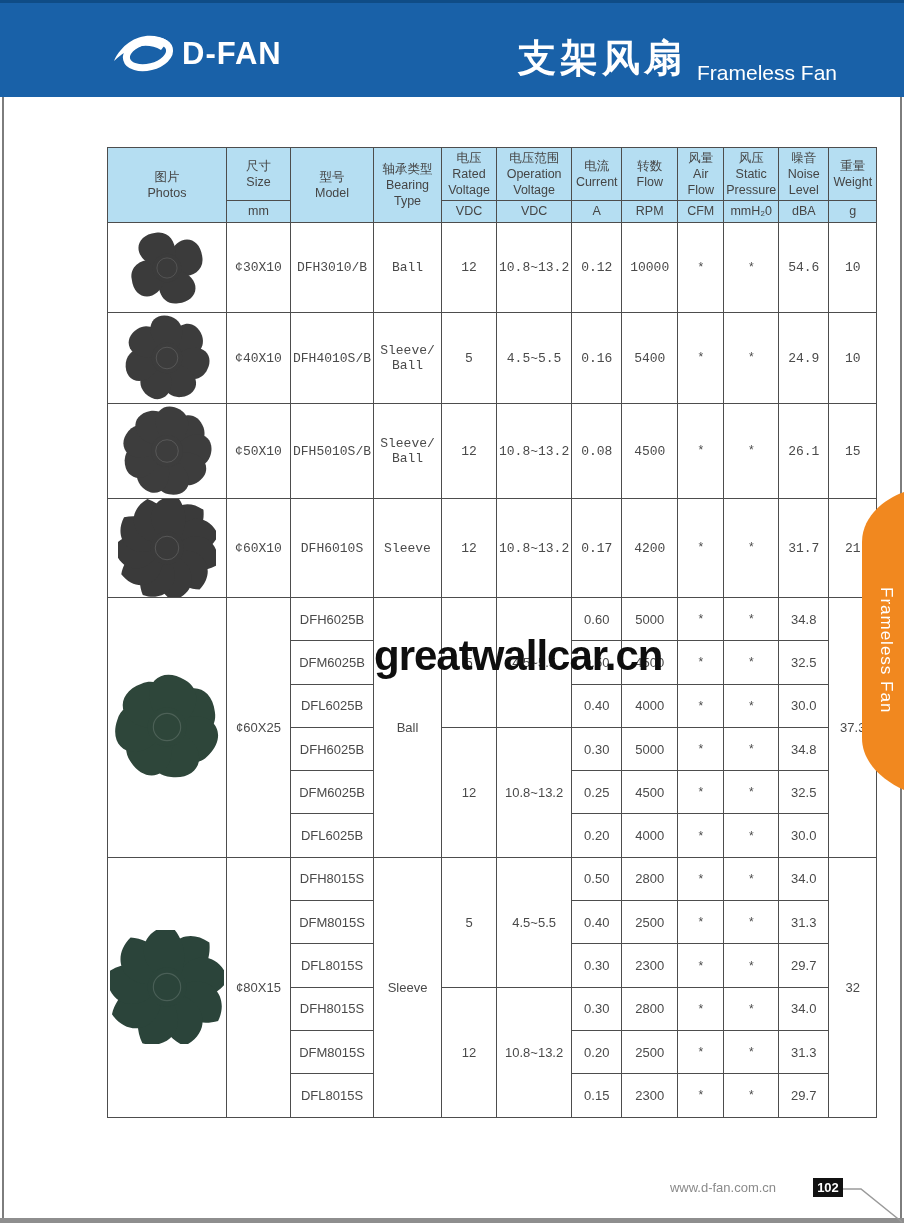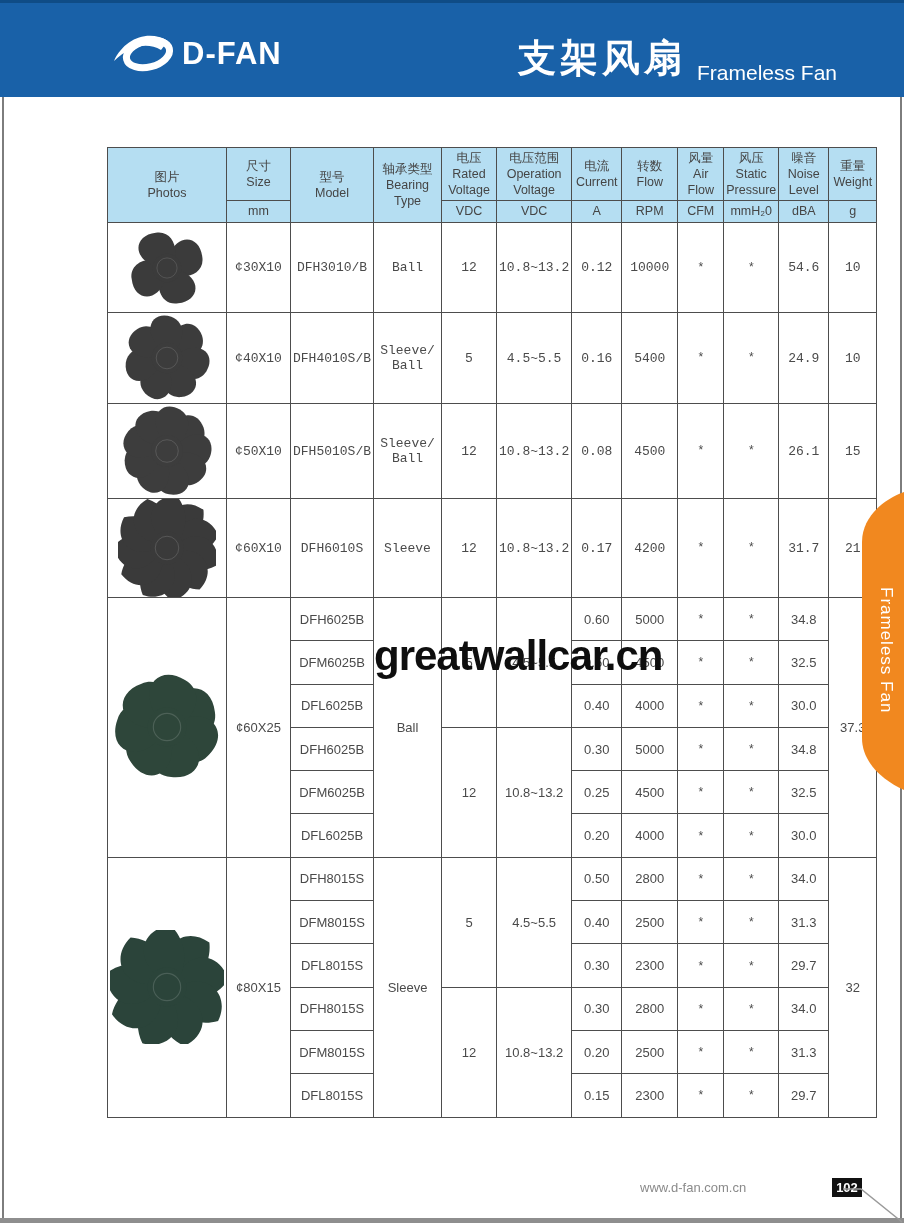--- a/index.html
+++ b/index.html
@@ -27,24 +27,24 @@
   td.model{font-size:13px;}
   td.star{font-size:12px;}
   
   .watermark{position:absolute;left:374px;top:632px;font-size:42px;font-weight:bold;
        color:#0e0e0e;letter-spacing:-1px;z-index:5;}
   
   .side-tab{position:absolute;right:0;top:480px;width:54px;height:330px;z-index:6;}
   .side-tab-label{position:absolute;right:8px;top:545px;height:210px;color:#fff;font-size:17px;
        writing-mode:vertical-rl;text-align:center;letter-spacing:1px;z-index:7;}
   
-  .footer-url{position:absolute;left:640px;top:1180px;width:166px;text-align:left;
+  .footer-url{position:absolute;left:640px;top:1180px;width:166px;text-align:center;
        color:#8a8a8a;font-size:13px;}
   .page-num{position:absolute;left:813px;top:1178px;width:30px;height:19px;background:#111;
-       color:#fff;font-size:13px;font-weight:bold;text-align:center;line-height:19px;margin-left:19px;}
+       color:#fff;font-size:13px;font-weight:bold;text-align:center;line-height:19px;}
   .corner-lines{position:absolute;left:843px;top:1180px;}
   .fan{display:flex;align-items:center;justify-content:center;}
 </style>
 </head>
 <body>
 
 <div class="page">
 
   <div class="topbar">
     <div class="logo">

